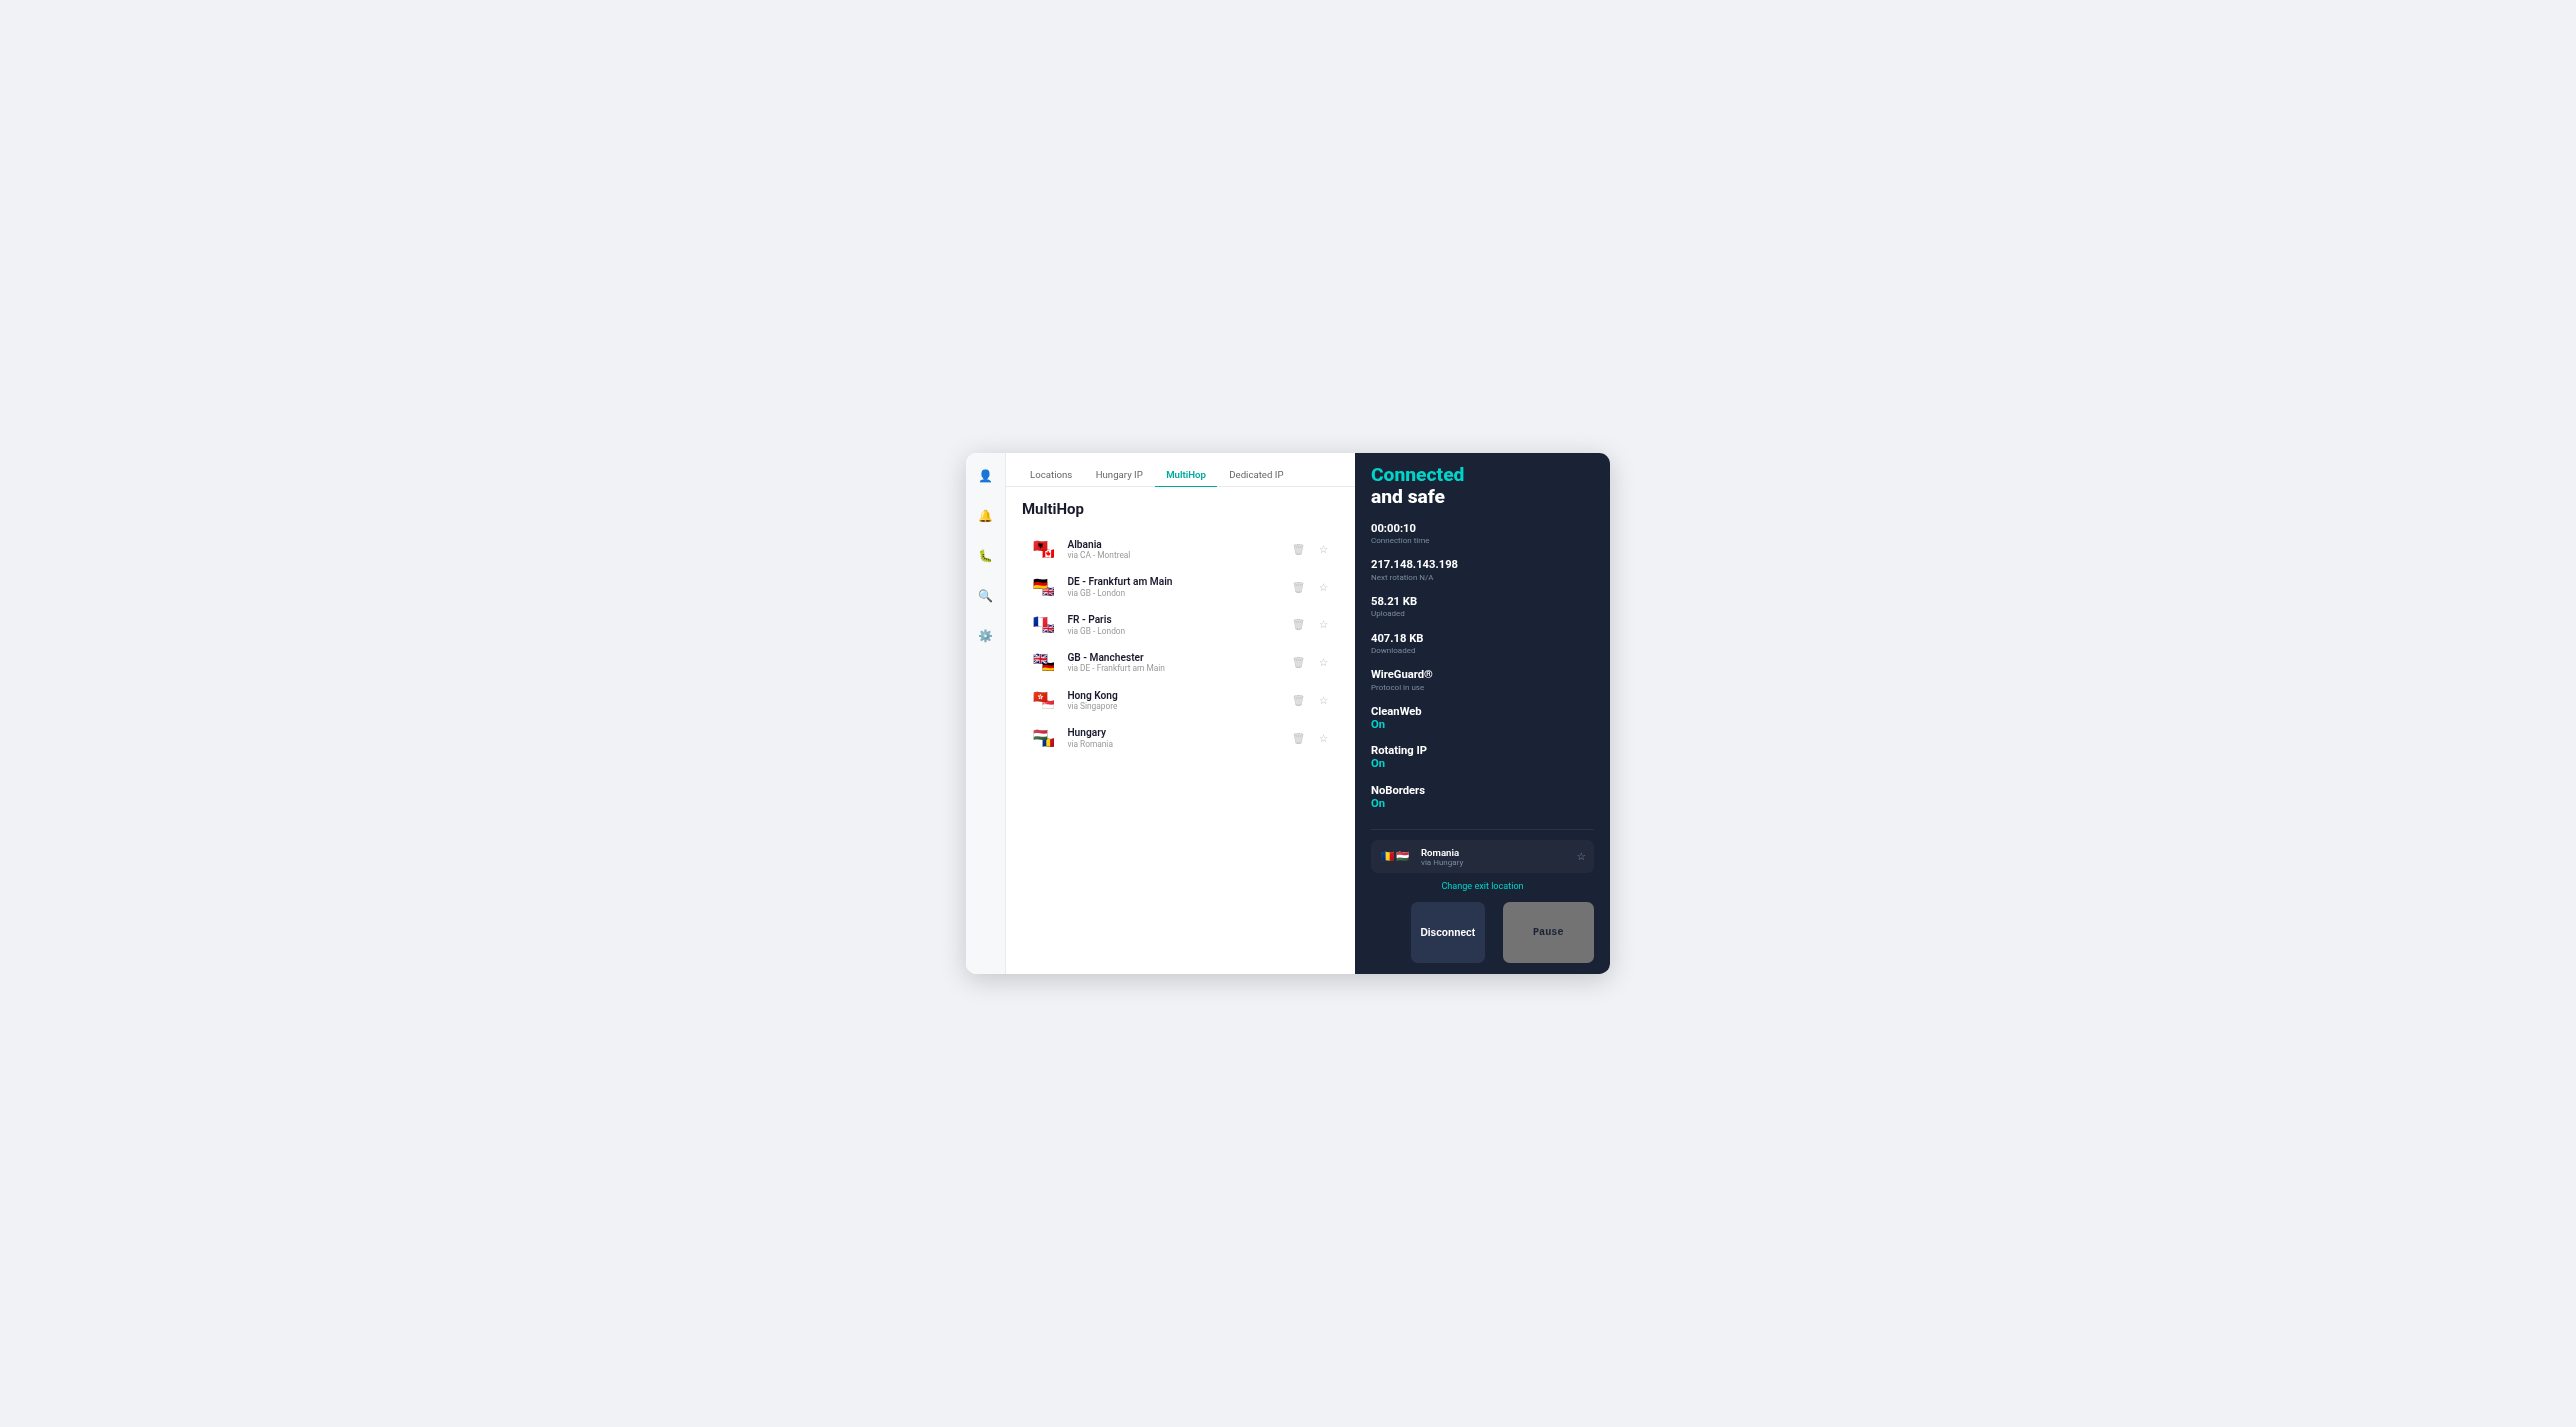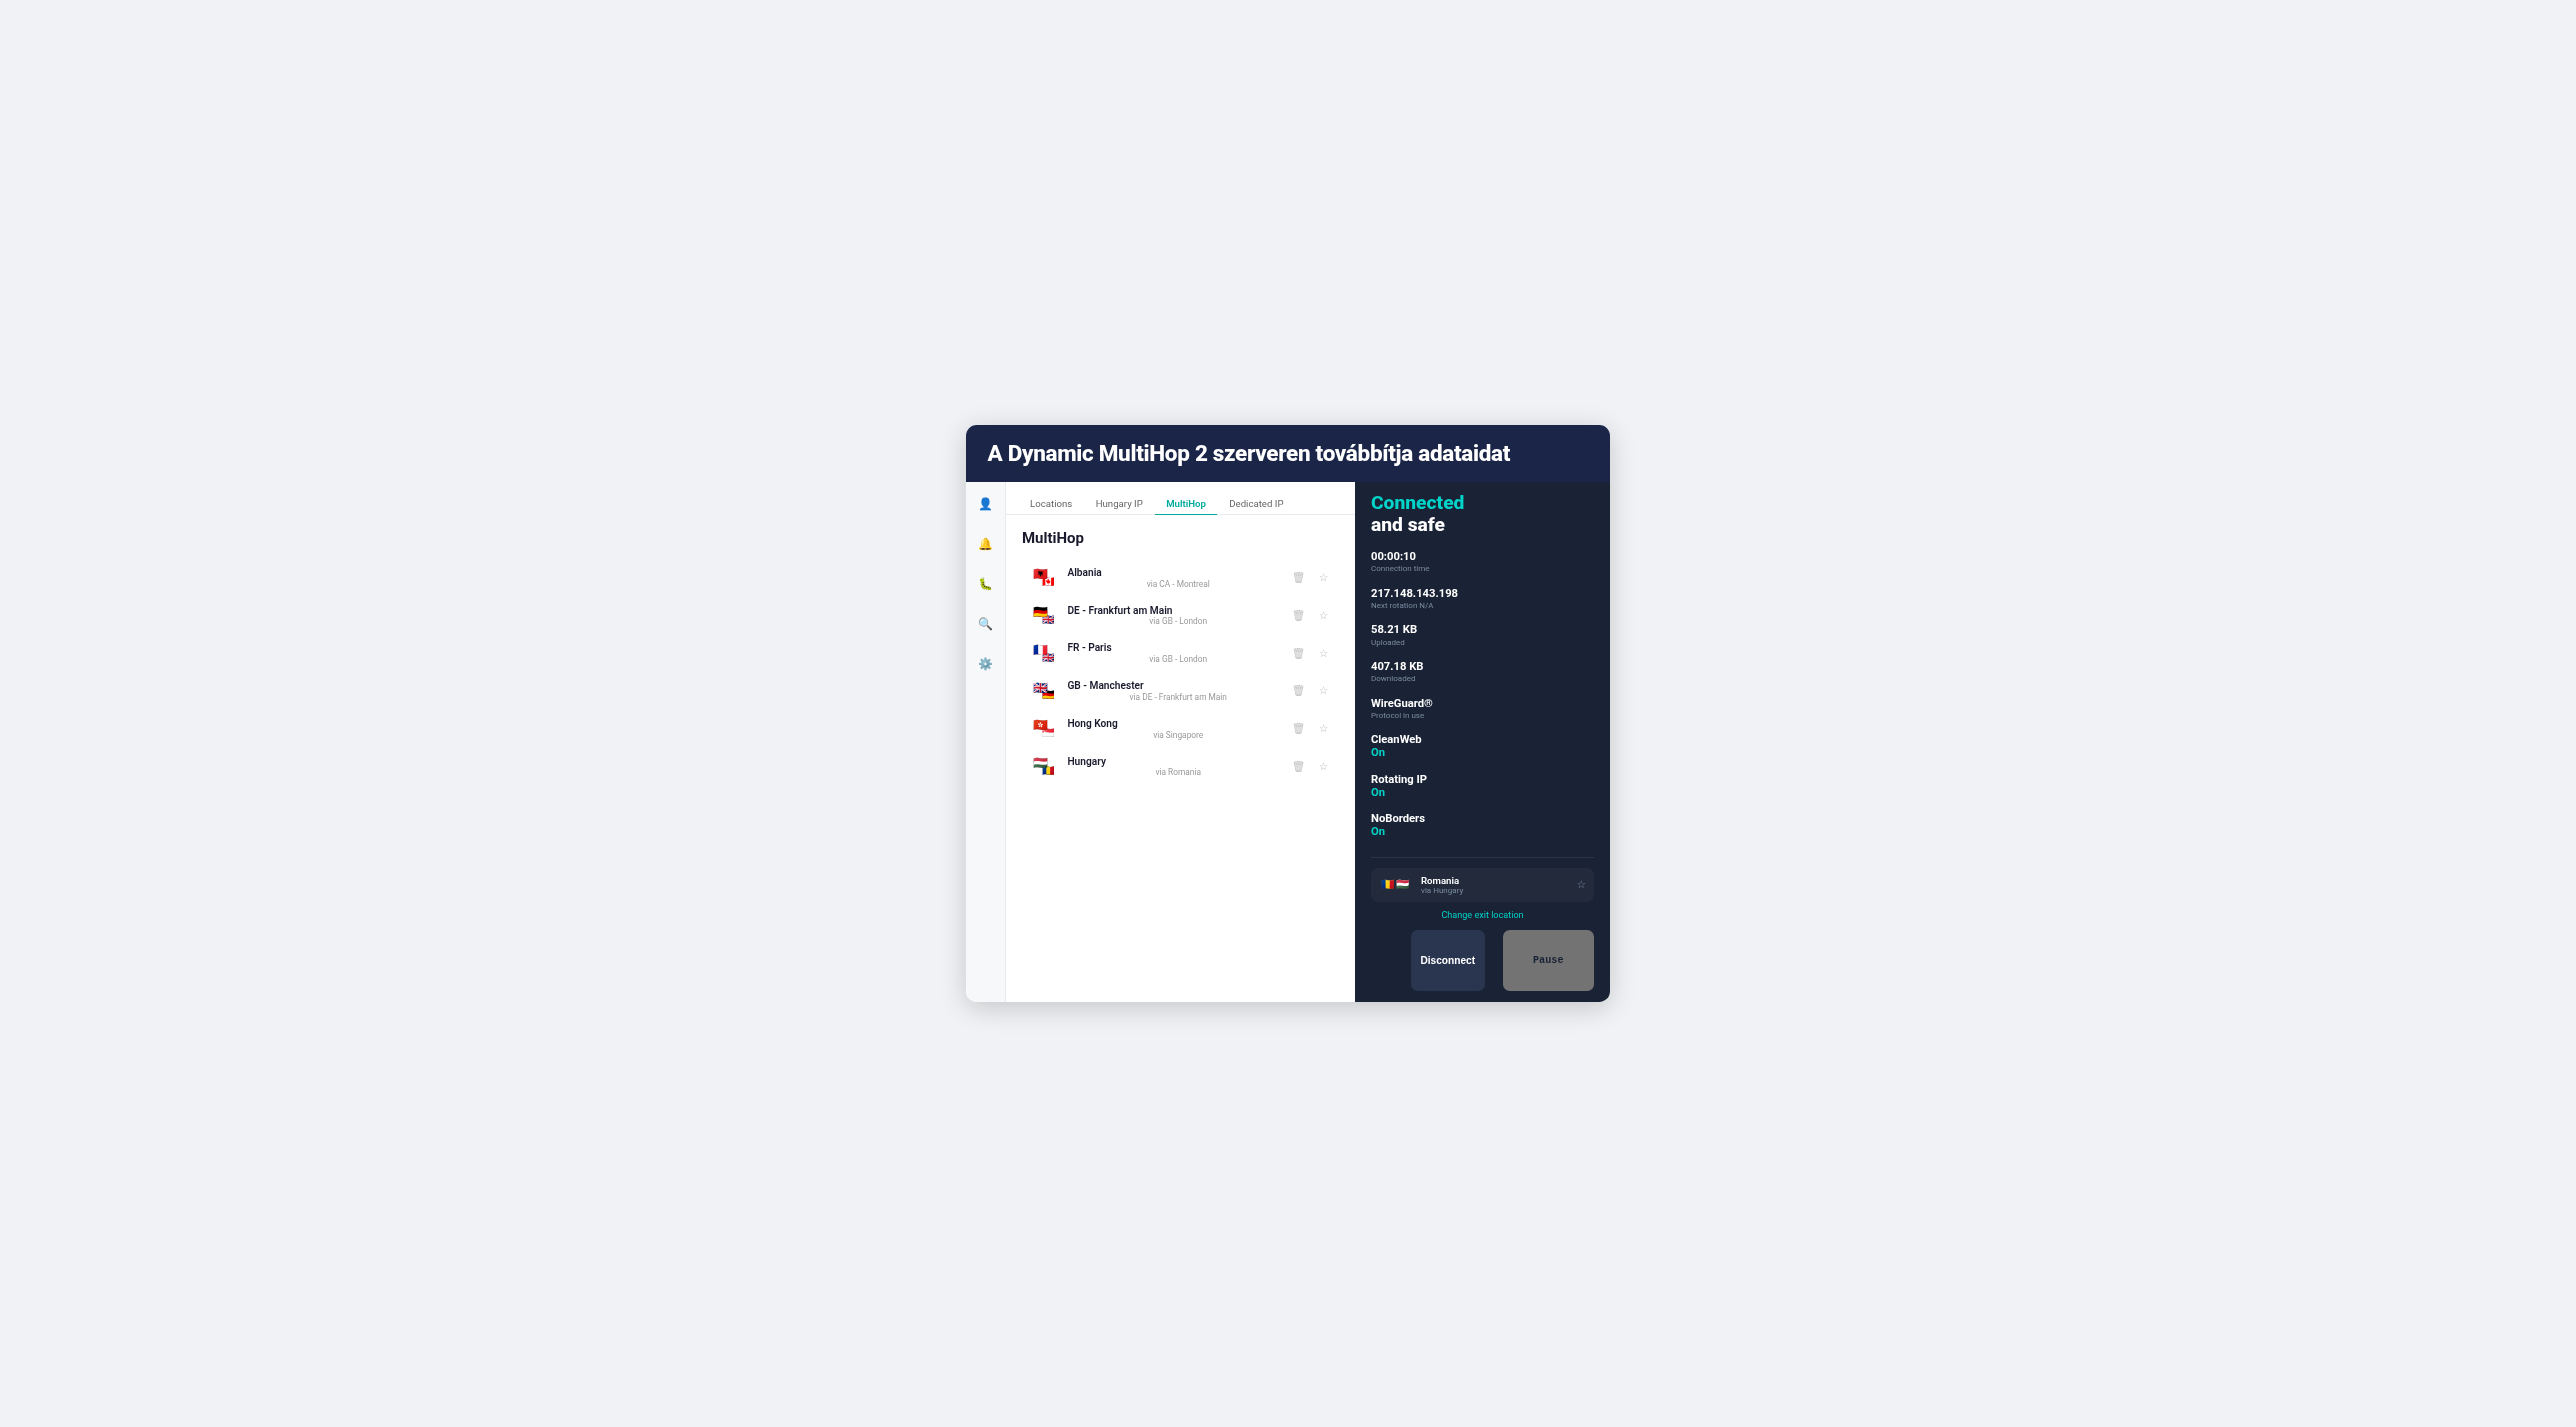--- a/index.html
+++ b/index.html
@@ -162,21 +162,20 @@
     }
     .server-name {
       font-size: 0.95rem;
       font-weight: 600;
       color: #1a1a2e;
     }
     .server-via {
       font-size: 0.78rem;
       color: #999;
       margin-top: 0.7px;
-      text-align: center;
     }
     .server-actions {
       display: flex;
       gap: 8px;
       align-items: center;
     }
     .action-icon {
       color: #bbb;
       cursor: pointer;
       font-size: 10.7px;
@@ -341,23 +340,20 @@
     
     .panel-content::-webkit-scrollbar { width: 2.7px; }
     .panel-content::-webkit-scrollbar-track { background: transparent; }
     .panel-content::-webkit-scrollbar-thumb { background: #ddd; border-radius: 1.3px; }
   </style>
 </head>
 <body>
 
 <div class="outer-wrapper">
 
-  <div class="banner">
-    <h1>A Dynamic MultiHop 2 szerveren továbbítja adataidat</h1>
-  </div>
 
   <div class="main-content">
 
     <div class="sidebar">
       <div class="sidebar-icon">👤</div>
       <div class="sidebar-icon">🔔</div>
       <div class="sidebar-icon">🐛</div>
       <div class="sidebar-icon">🔍</div>
       <div class="sidebar-icon">⚙️</div>
     </div>

